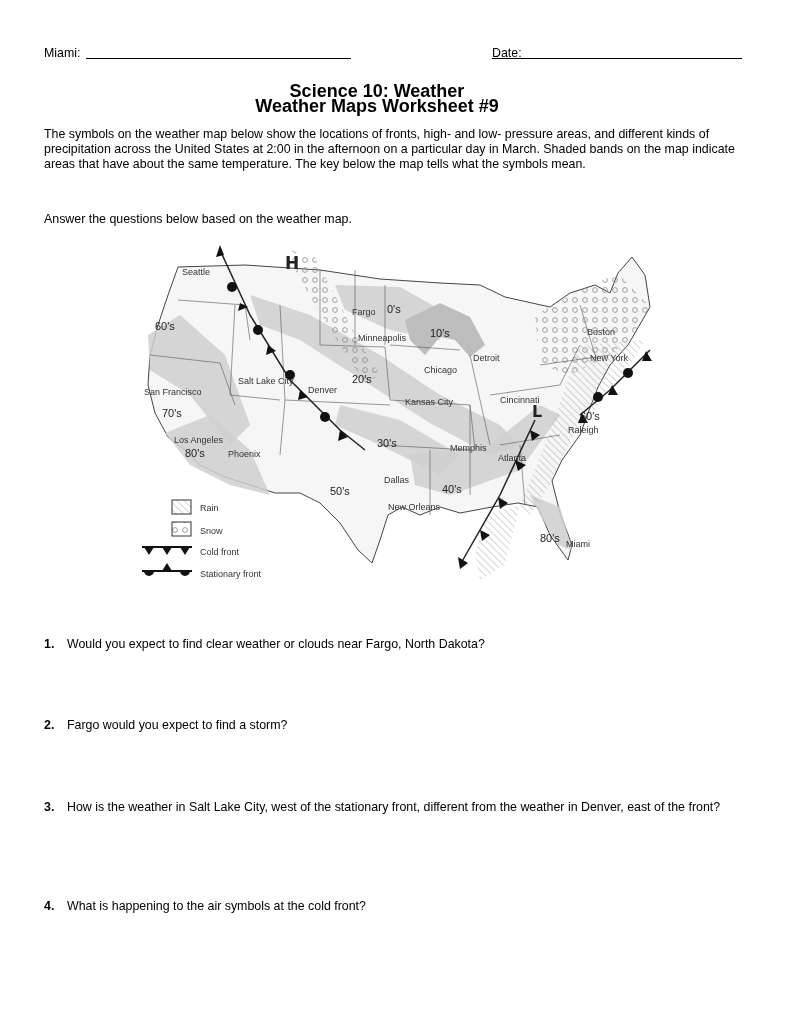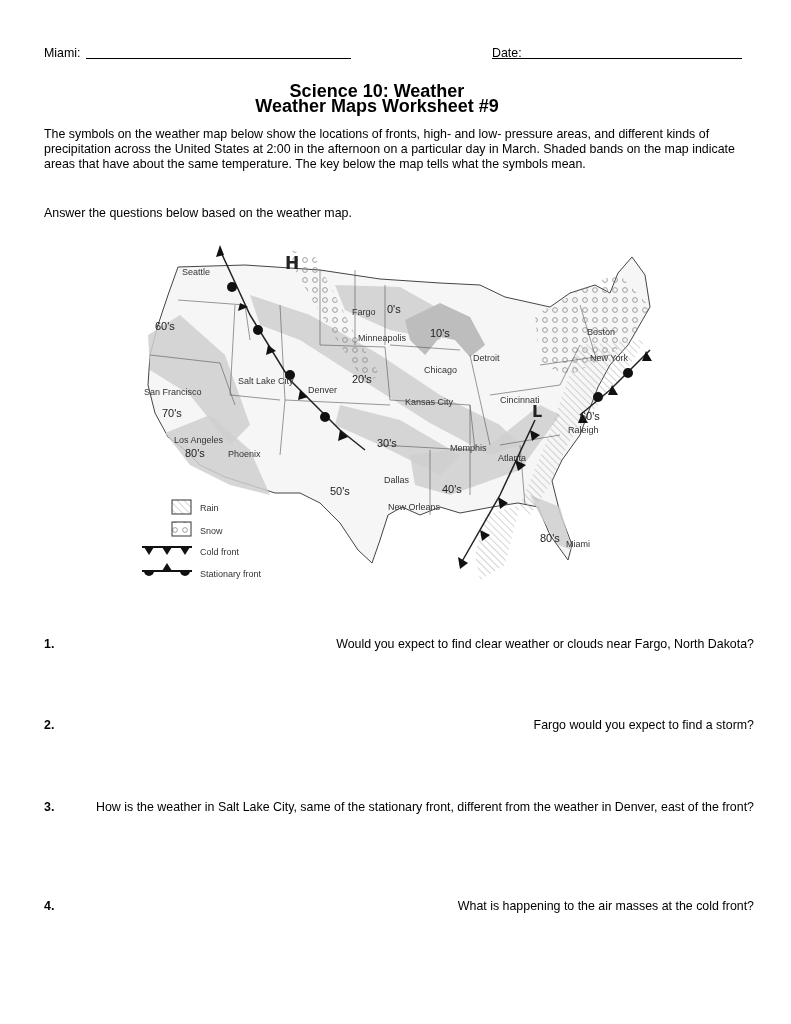--- a/index.html
+++ b/index.html
@@ -6,25 +6,25 @@
   body { width: 791px; height: 1024px; position: relative; overflow: hidden;
          font-family: "Liberation Sans", sans-serif; color: #000; font-size: 12.4px; }
   .abs { position: absolute; }
   .header-row { top: 46px; left: 44px; width: 700px; height: 16px; }
   .name-label { left: 0; top: 0; }
   .name-line { left: 42px; top: 12px; width: 265px; border-bottom: 1px solid #000; }
   .date-label { left: 448px; top: 0; text-decoration: underline; }
   .date-line { left: 468px; top: 12px; width: 230px; border-bottom: 1px solid #000; }
   .title { left: 0; width: 754px; text-align: center; font-weight: bold; font-size: 18px; }
   .intro { left: 44px; top: 127px; width: 700px; line-height: 15px; }
-  .instruction { left: 44px; top: 206px; }
+  .instruction { left: 44px; top: 212px; }
   .map { left: 140px; top: 245px; width: 540px; height: 360px; }
   .question { left: 44px; width: 710px; line-height: 15.6px; display: flex; }
   .q-num { font-weight: bold; width: 23px; flex: none; }
-  .q-text { flex: 1; text-align: right; }
+  .q-text { flex: 1; }
   .map-label { font-family: "Liberation Sans", sans-serif; font-size: 9px; fill: #333; }
   .temp-label { font-family: "Liberation Sans", sans-serif; font-size: 11px; fill: #222; }
   .legend-label { font-family: "Liberation Sans", sans-serif; font-size: 9px; fill: #333; }
 </style>
 </head>
 <body>
 
 <div class="abs header-row">
   <span class="abs name-label">Miami:</span>
   <div class="abs name-line"></div>
@@ -184,18 +184,18 @@
 <div class="abs question" style="top:637px">
   <span class="q-num">1.</span>
   <span class="q-text">Would you expect to find clear weather or clouds near Fargo, North Dakota?</span>
 </div>
 <div class="abs question" style="top:718px">
   <span class="q-num">2.</span>
   <span class="q-text">Fargo would you expect to find a storm?</span>
 </div>
 <div class="abs question" style="top:800px">
   <span class="q-num">3.</span>
-  <span class="q-text">How is the weather in Salt Lake City, same of the stationary front, different from the weather in Denver, east of the front?</span>
+  <span class="q-text">How is the weather in Salt Lake City, west of the stationary front, different from the weather in Denver, east of the front?</span>
 </div>
 <div class="abs question" style="top:899px">
   <span class="q-num">4.</span>
-  <span class="q-text">What is happening to the air masses at the cold front?</span>
+  <span class="q-text">What is happening to the air symbols at the cold front?</span>
 </div>
 
 </body></html>

